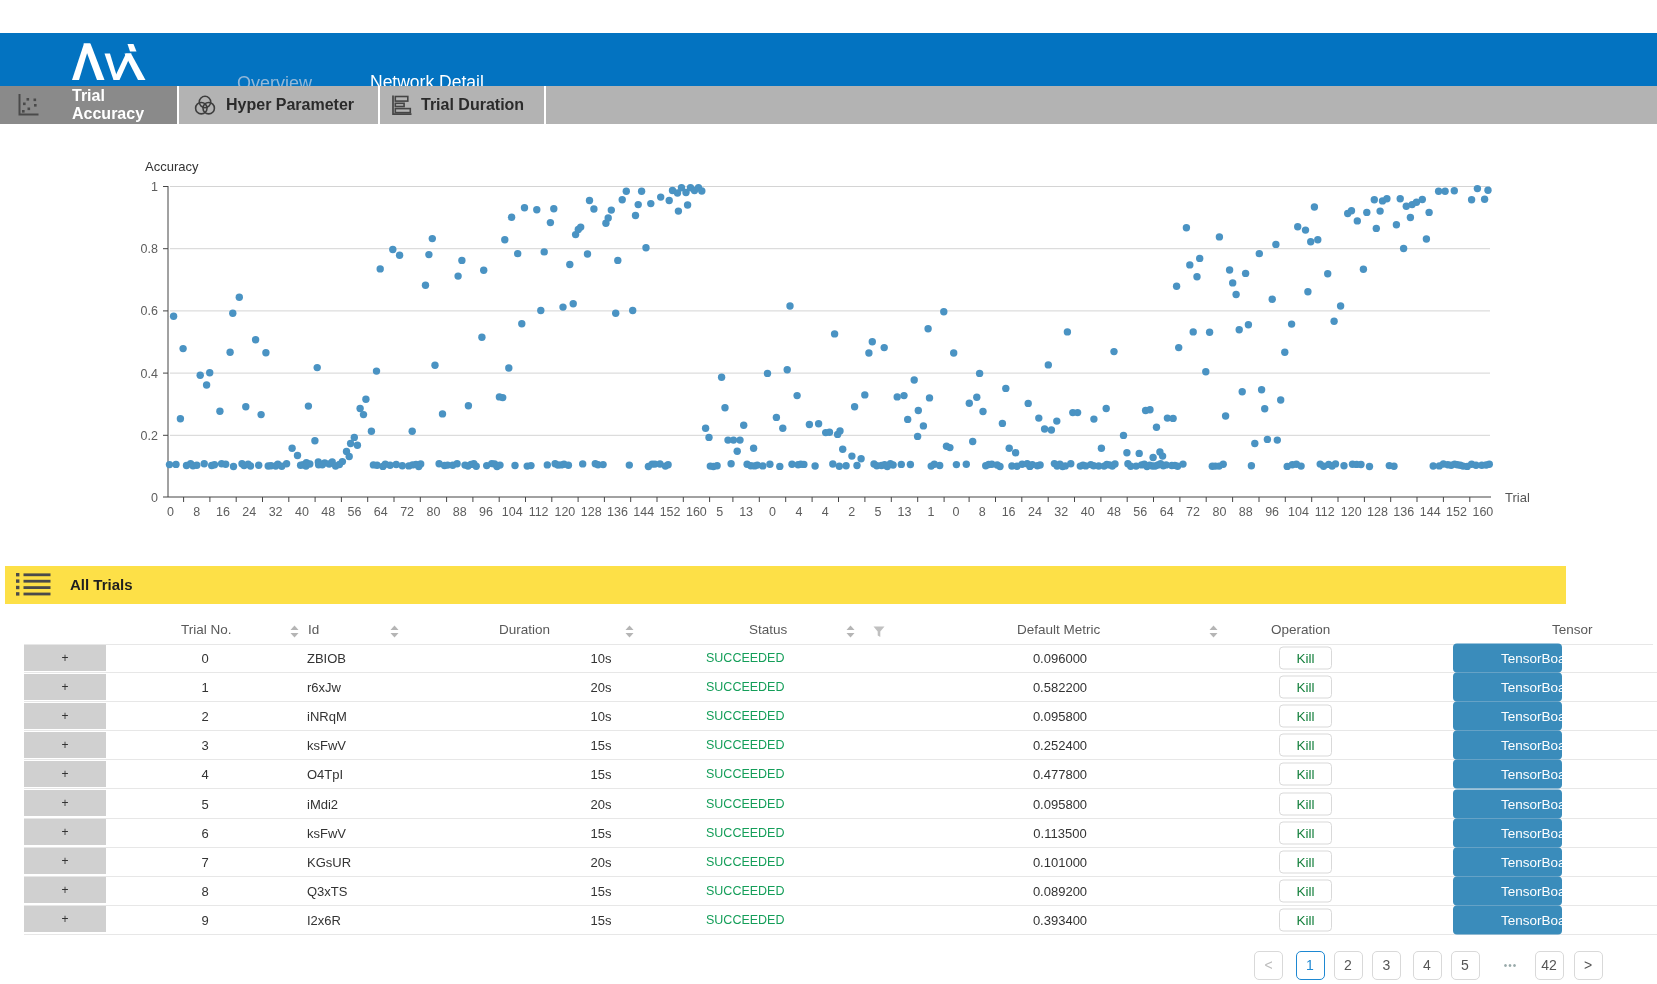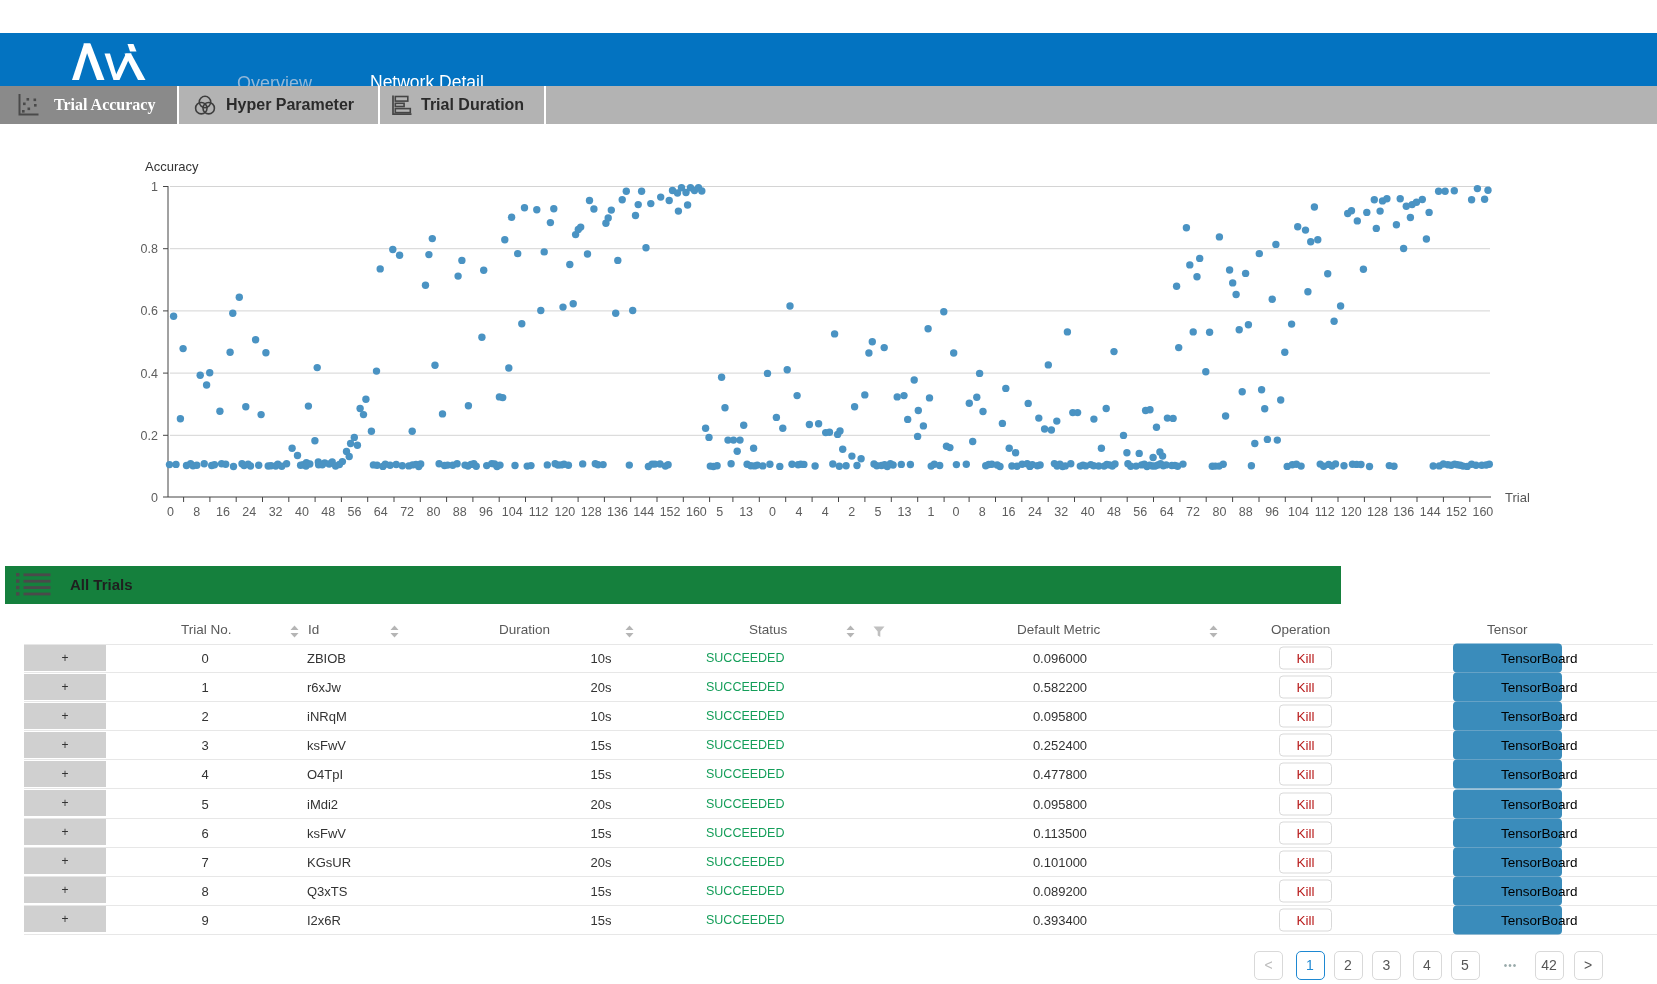--- a/index.html
+++ b/index.html
@@ -8,37 +8,37 @@
 .logotext { position:absolute; left:29px; top:53px; color:#fff; font-size:12px; font-weight:bold; letter-spacing:0px; }
 .nav-ov { position:absolute; left:237px; top:40px; font-size:18px; color:#93b8d8; }
 .nav-td { position:absolute; left:370px; top:39px; font-size:17.5px; color:#fff; }
 .nav-underline { position:absolute; left:359px; top:62.5px; width:110px; height:2px; background:#fff; }
 .tabbar { position:absolute; left:0; top:86px; width:1657px; height:37.5px; background:#b3b3b3; }
 .tab { position:absolute; top:0; height:37.5px; display:flex; align-items:center; font-size:16px; font-weight:bold; color:#2b2b2b; }
 .tab1 { left:0; width:177px; background:#8a8a8a; color:#fff; }
 .tab2 { left:179px; width:199px; background:#b3b3b3; }
 .tab3 { left:380px; width:164px; background:#b3b3b3; }
 .tabgap { position:absolute; top:0; height:37.5px; width:2px; background:#fff; }
-.alltrials { position:absolute; left:5px; top:566px; width:1336px; height:37.5px; background:#15803d; }
+.alltrials { position:absolute; left:5px; top:566px; width:1561px; height:37.5px; background:#fde047; }
 .alltrials .txt { position:absolute; left:65px; top:10px; font-size:15px; font-weight:bold; color:#1f1f1f; }
 .thead { position:absolute; left:24px; top:619px; width:1629px; height:25px; font-size:13.5px; color:#595959; }
 .thead div { position:absolute; top:3px; }
 .thead svg { position:absolute; }
 .tborder { position:absolute; left:24px; width:1629px; height:1px; background:#e7e7e7; }
 .row { position:absolute; left:24px; width:1633px; border-bottom:1px solid #e7e7e7; font-size:13px; color:#333; }
 .expand { position:absolute; left:0; top:0.5px; bottom:1.5px; width:82px; background:#d0d0d0; text-align:center; font-size:12px; color:#333; }
 .expand span { position:absolute; left:0; right:0; top:50%; transform:translateY(-52%); }
 .c { position:absolute; top:50%; transform:translateY(-50%); white-space:nowrap; }
 .cno { left:151px; width:60px; text-align:center; }
 .cid { left:283px; }
 .cdur { left:547px; width:60px; text-align:center; }
 .cstat { left:682px; width:120px; color:#149e59; font-size:12.5px; }
 .cmet { left:982px; width:108px; text-align:center; }
-.kill { position:absolute; left:1255px; top:50%; transform:translateY(-50%); width:53px; height:23px; border:1px solid #d9d9d9; border-radius:4px; background:#fff; color:#b91c1c; font-size:13.5px; font-family:inherit; }
-.tb { position:absolute; left:1429px; top:50%; transform:translateY(-50%); width:109px; height:29px; border:0; border-radius:4px; background:#3a8cbb; color:#000000; font-size:13.5px; font-family:inherit;padding-left:48px; }
+.kill { position:absolute; left:1255px; top:50%; transform:translateY(-50%); width:53px; height:23px; border:1px solid #d9d9d9; border-radius:4px; background:#fff; color:#15803d; font-size:13.5px; font-family:inherit; }
+.tb { position:absolute; left:1429px; top:50%; transform:translateY(-50%); width:109px; height:29px; border:0; border-radius:4px; background:#3a8cbb; color:#ffffff; font-size:13.5px; font-family:inherit;padding-left:48px; }
 .pg, .pg.dis, .pg.act { position:absolute; top:951px; width:29px; height:29px; border:1px solid #d9d9d9; border-radius:5px; background:#fff; color:#555; font-size:14px; text-align:center; line-height:27px; }
 .pg.act { border-color:#1e88d2; color:#1e88d2; }
 .pg.dis { color:#bbb; }
 .dots { position:absolute; top:951px; width:29px; height:29px; color:#9aa; font-size:10px; text-align:center; line-height:29px; letter-spacing:1px; }
 </style></head>
 <body>
 <div id="page">
 <div class="topbar">
 <svg width="92" height="46" viewBox="0 0 92 46" style="position:absolute;left:64px;top:5px;">
 <g fill="#fff">
@@ -65,21 +65,21 @@
 <g fill="#4a4a4a">
               <rect x="9.5" y="5" width="2.6" height="2.6"></rect>
               <rect x="16.5" y="5.5" width="2.6" height="2.6"></rect>
 <rect x="6" y="9.5" width="2.6" height="2.6"></rect>
               <rect x="17" y="11" width="2.6" height="2.6"></rect>
 <rect x="10.5" y="14.5" width="2.6" height="2.6"></rect>
               <rect x="5" y="17" width="2.6" height="2.6"></rect>
             </g>
 </svg>
         </span>
-        <span style="margin-left:14px;font-family:Liberation Serif, serif;">Trial Accuracy</span>
+        <span style="margin-left:32px;">Trial Accuracy</span>
       </div>
 <div class="tabgap" style="left:177px;"></div>
 <div class="tab tab2">
         <span style="margin-left:15px;display:inline-flex;">
           <svg width="22" height="23" viewBox="0 0 22 23" style="margin-top:2px;">
 <g fill="none" stroke="#3d3d3d" stroke-width="1.6">
 <circle cx="11" cy="8" r="5.7"></circle>
               <circle cx="7.3" cy="14.2" r="5.7"></circle>
               <circle cx="14.7" cy="14.2" r="5.7"></circle>
 </g>
@@ -702,21 +702,21 @@
         <svg width="12" height="12" viewBox="0 0 12 12">
 <path d="M0.5 0.5 L11.5 0.5 L7.3 5.5 L7.3 11 L4.7 9.5 L4.7 5.5 Z" fill="#c0c0c0"></path>
 </svg>
       </span>
 <div style="left:993px;">Default Metric</div>
 <svg style="left:1185px;top:6px;" width="9" height="13" viewBox="0 0 9 13">
         <polygon points="4.5,0.5 8.5,5 0.5,5" fill="#b5b5b5"></polygon>
         <polygon points="4.5,12.5 8.5,8 0.5,8" fill="#b5b5b5"></polygon>
       </svg>
 <div style="left:1247px;">Operation</div>
-<div style="left:1463px;">Tensor</div>
+<div style="left:1528px;">Tensor</div>
 </div>
 <div class="tborder" style="top:643.5px;"></div>
 <div class="row" style="top:644.0px;height:29.1px;">
 <div class="expand">
         <span>+</span>
       </div>
 <div class="c cno">0</div>
 <div class="c cid">ZBIOB</div>
 <div class="c cdur">10s</div>
 <div class="c cstat">SUCCEEDED</div>

